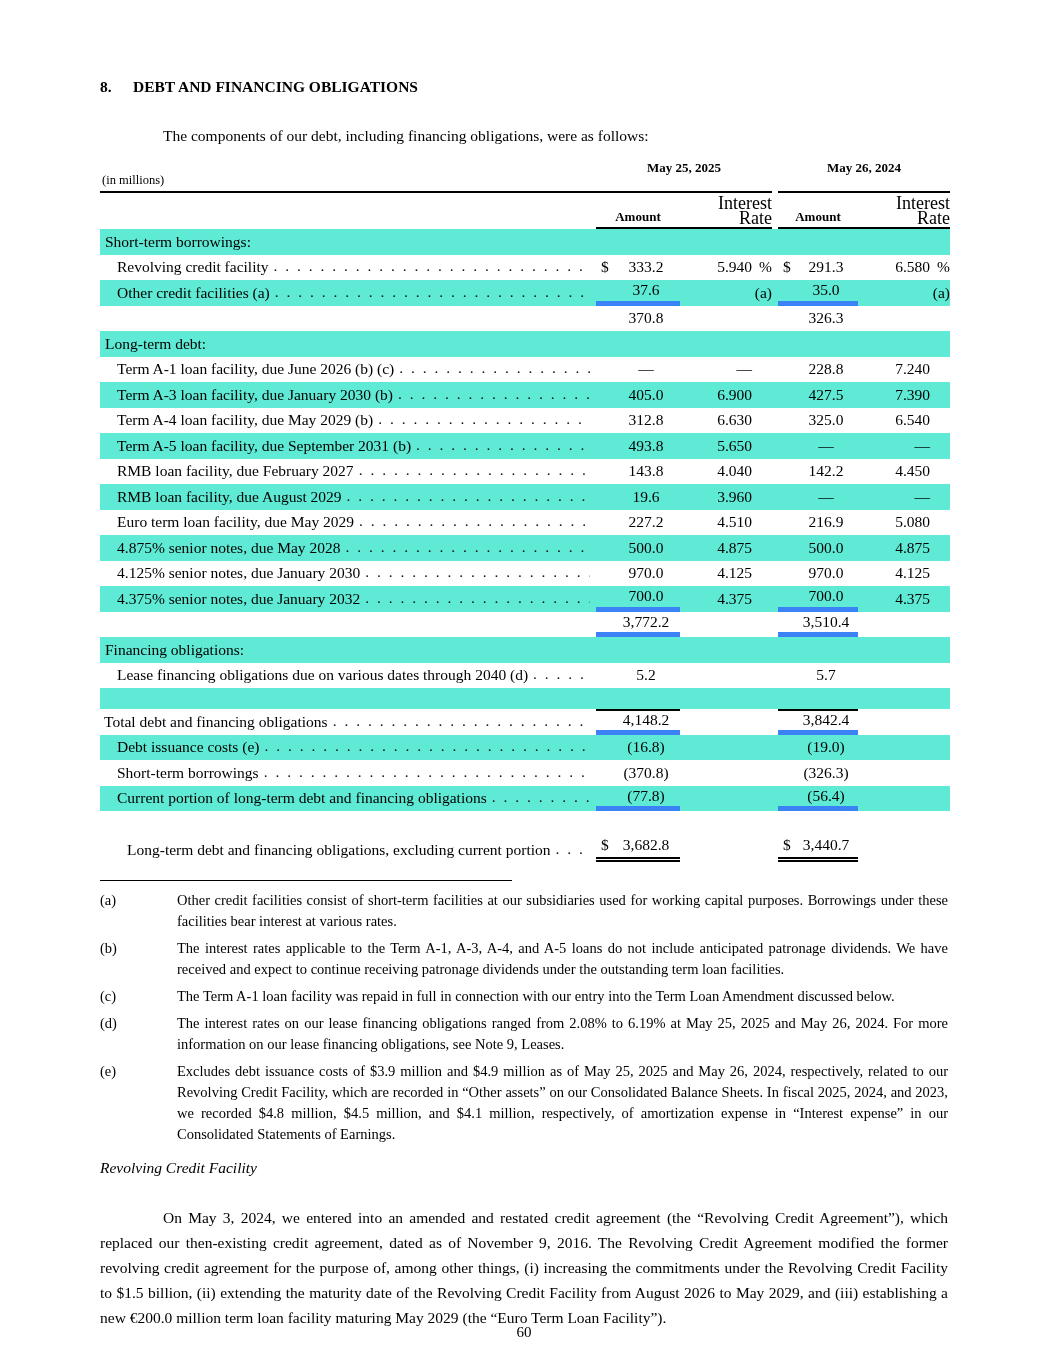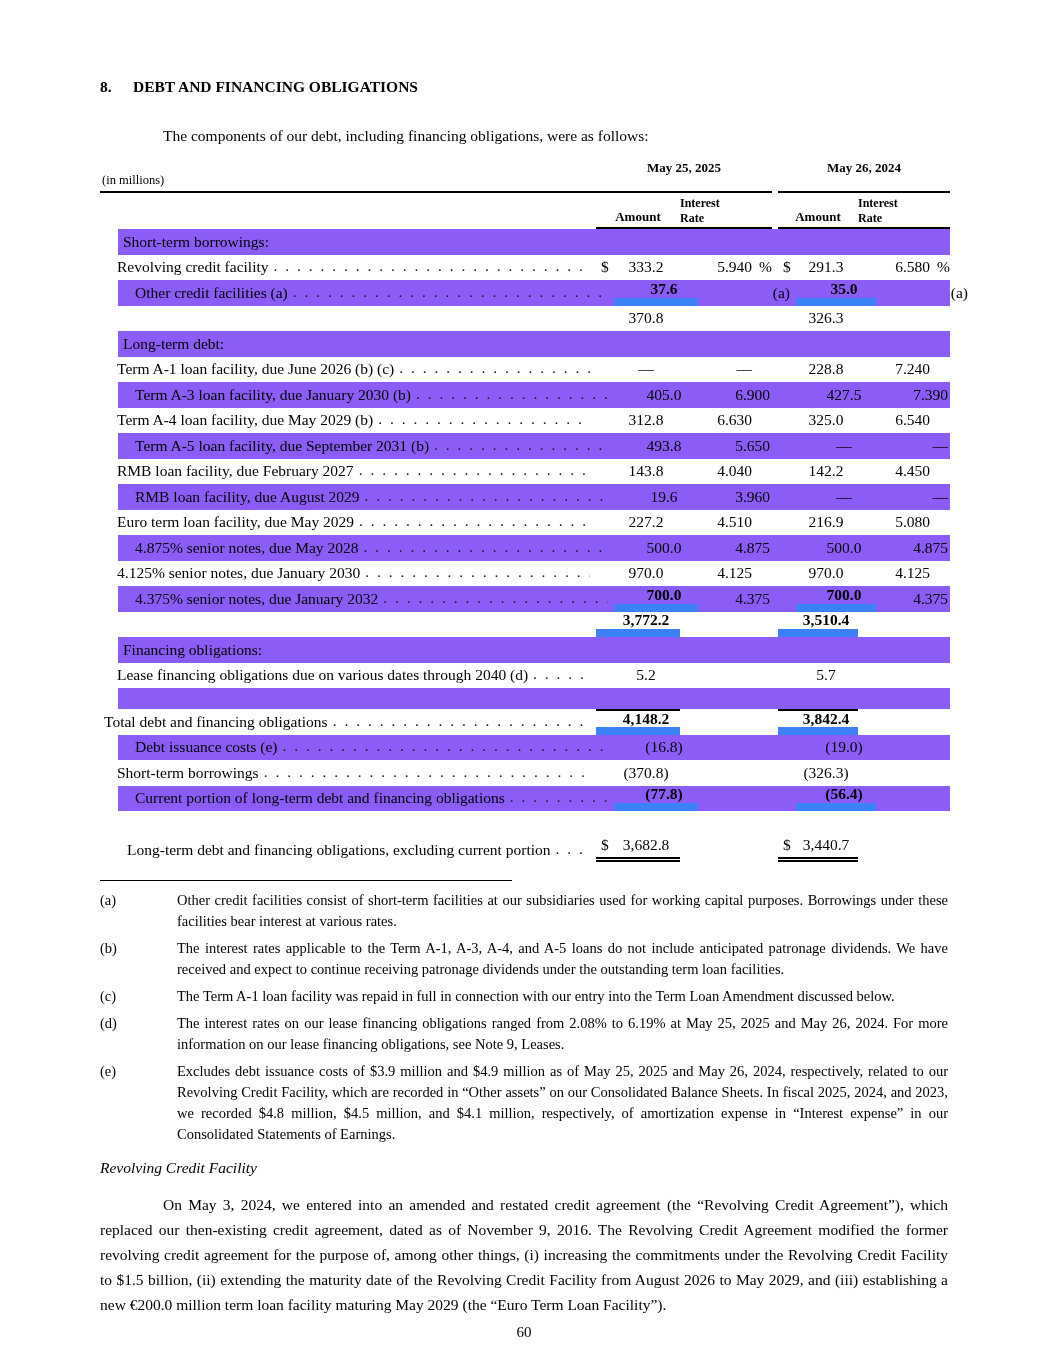--- a/index.html
+++ b/index.html
@@ -27,24 +27,24 @@
   .h-units { flex: 0 0 496px; font-size: 12.5px; border-bottom: 2.5px solid #000; padding: 0 0 3px 2px; }
   .h-date  { text-align: center; font-weight: bold; font-size: 13px; border-bottom: 2.5px solid #000; padding-bottom: 15px; }
   .w1 { flex: 0 0 176px; }
   .w2 { flex: 0 0 172px; }
   .h-gap, .col-gap { flex: 0 0 6px; }
   .t-head2 { display: flex; align-items: flex-end; height: 36px; }
   .h-sp { flex: 0 0 496px; }
   .h-amt  { text-align: center; font-weight: bold; font-size: 13px; border-bottom: 2px solid #000; padding-bottom: 2px; }
   .wa1 { flex: 0 0 84px; }
   .wa2 { flex: 0 0 80px; }
-  .h-rate { flex: 0 0 92px; text-align: left; font-weight: bold; font-size: 12px; line-height: 14.5px; border-bottom: 2px solid #000; padding-bottom: 2px; white-space: pre-line; }
+  .h-rate { flex: 0 0 92px; text-align: right; font-weight: normal; font-size: 18px; line-height: 14.5px; border-bottom: 2px solid #000; padding-bottom: 2px; white-space: pre-line; }
 
   .t-row { display: flex; align-items: center; height: 25.5px; }
-  .t-row.shaded { background: #8b5cf6; margin-left: 18px; }
+  .t-row.shaded { background: #5eead4; }
   .t-row.spacer { height: 21px; }
   .t-row.tall { height: 52px; align-items: flex-end; padding-bottom: 1px; }
   .sec { padding-left: 5px; }
 
   .c-label { flex: 0 0 496px; display: flex; align-items: flex-end; overflow: hidden; }
   .i0 { padding-left: 4px; }
   .i1 { padding-left: 17px; }
   .i2 { padding-left: 27px; }
   .lbl { flex: 0 1 auto; line-height: 24px; }
   .leader { flex: 1 1 0; min-width: 0; overflow: hidden; white-space: nowrap; margin: 0 6px 4px 5px; }
@@ -55,35 +55,35 @@
 
   .g-amt { display: flex; align-items: center; height: 100%; }
   .g1 { flex: 0 0 84px; }
   .g2 { flex: 0 0 80px; }
   .c-d { flex: 0 0 16px; padding-left: 5px; }
   .c-a { flex: 1 1 auto; text-align: center; white-space: nowrap; }
   .g-rate { flex: 0 0 92px; display: flex; align-items: center; height: 100%; }
   .c-r { flex: 1 1 auto; text-align: right; white-space: nowrap; }
   .c-p { flex: 0 0 20px; text-align: right; white-space: nowrap; }
 
-  .bb { border-bottom: 8px solid #3b82f6; font-weight: bold; }
+  .bb { border-bottom: 5px solid #3b82f6; }
   .bt { border-top: 2px solid #000; }
   .dbl { border-bottom: 5px double #000; }
   .tall .g-amt { align-items: flex-end; padding-bottom: 3px; }
 
   
   .fn-divider { margin-top: 17px; width: 412px; border-top: 1.5px solid #000; }
   .footnotes { margin-top: 9px; }
   .footnote { display: flex; font-size: 14.5px; line-height: 21px; margin-bottom: 6px; }
   .fn-marker { flex: 0 0 33px; }
   .fn-text { flex: 1 1 auto; text-align: justify; margin-left: 44px; }
 
   
   .sub { margin-top: 14px; font-size: 15.5px; font-style: italic; font-weight: normal; }
-  .body-par { margin-top: 15px; font-size: 15.5px; line-height: 25px; text-align: justify; text-indent: 63px; }
+  .body-par { margin-top: 28px; font-size: 15.5px; line-height: 25px; text-align: justify; text-indent: 63px; }
   .pageno { position: absolute; left: 0; right: 0; bottom: 24px; text-align: center; font-size: 15px; }
 </style>
 </head>
 <body>
 
 <div class="page">
 
   <div class="heading">
     <span class="hnum">8.</span>
     <span>DEBT AND FINANCING OBLIGATIONS</span>

